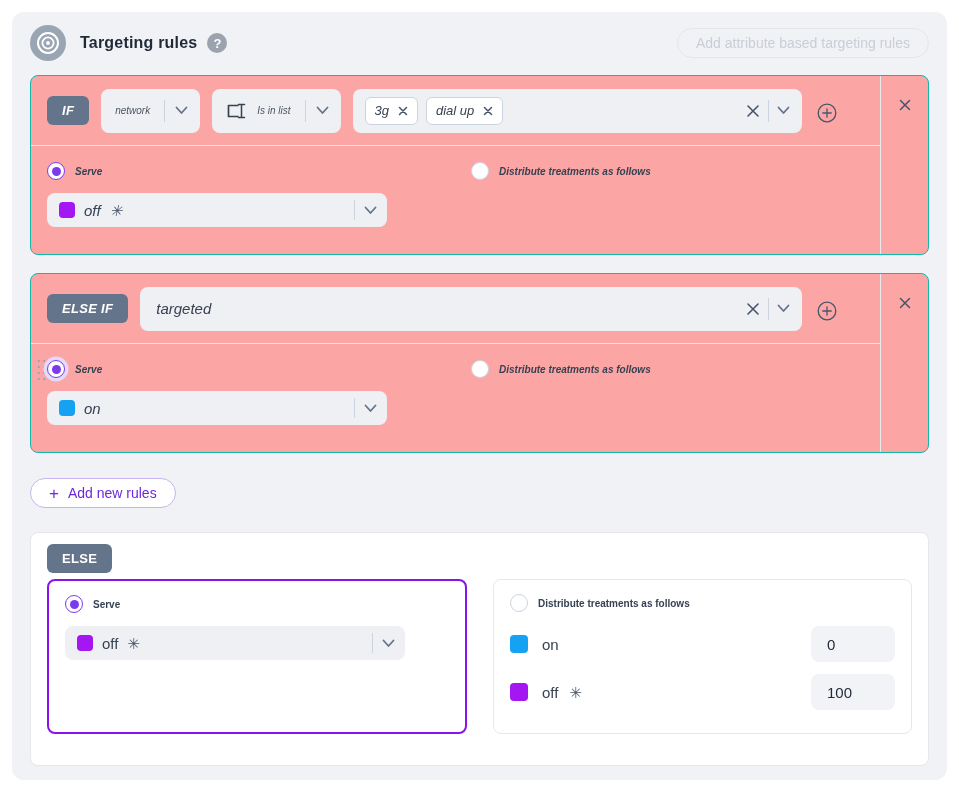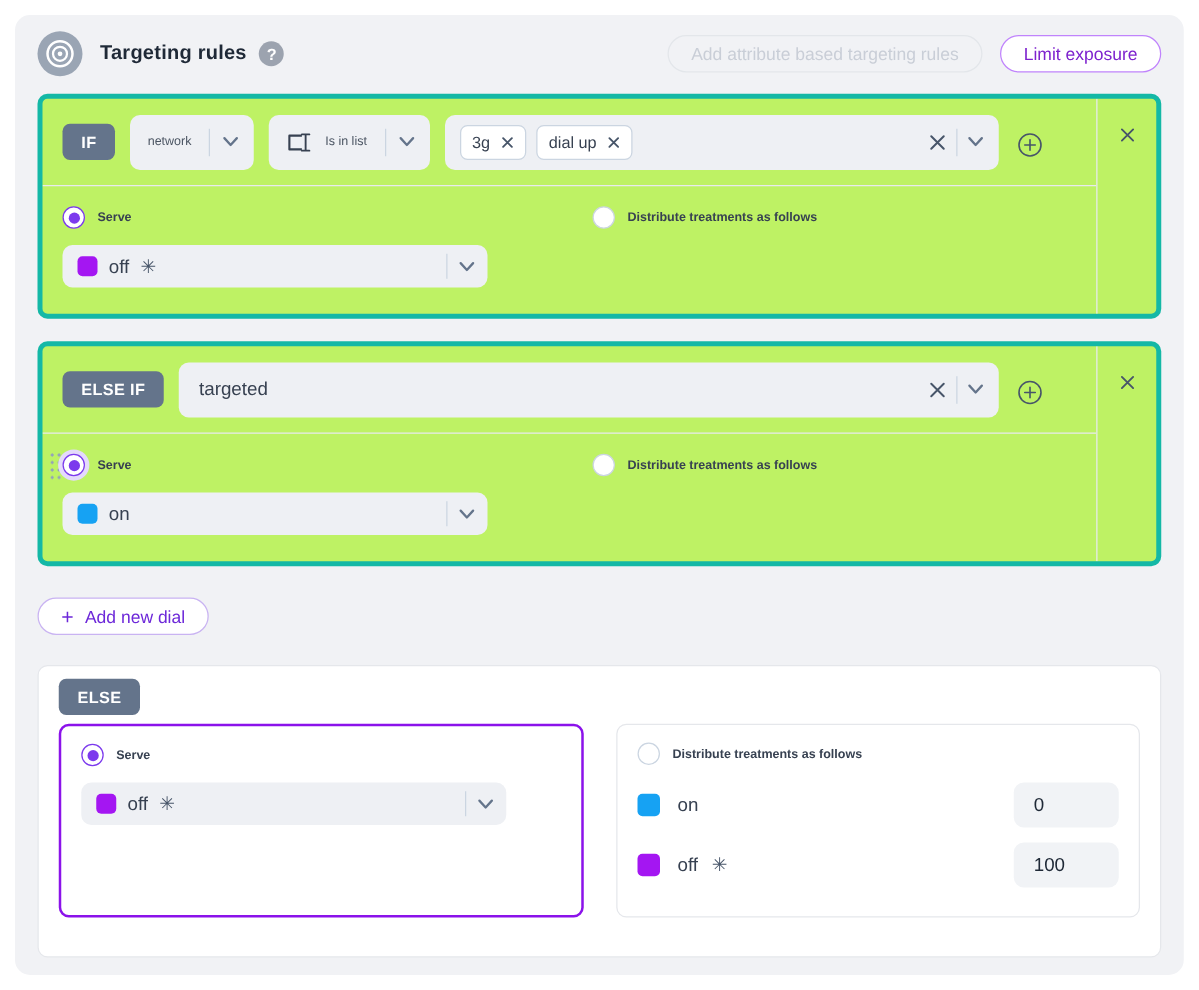--- a/index.html
+++ b/index.html
@@ -23,22 +23,22 @@
     font-size:13px; font-weight:700; display:flex; align-items:center; justify-content:center;
     margin-left:10px; cursor:default;}
   .hdr-spacer { flex:1; }
   .pill { height:30px; border-radius:15px; font-size:14px; display:inline-flex;
     align-items:center; padding:0 18px; background:transparent; border:1px solid transparent;
     font-family:inherit; cursor:pointer;}
   .pill.disabled { border-color:#e3e6ea; color:#c9ced7; background:transparent; }
   .pill.purple { border-color:#c084fc; color:#7e22ce; background:#fff; margin-left:14px; }
 
   
-  .rule-card { background:#bef264; border:4px solid #14b8a6; border-radius:8px;
-    height:180px; display:flex; overflow:hidden; margin-bottom:18px; }
+  .rule-card { background:#fca5a5; border:1px solid #14b8a6; border-radius:8px;
+    height:180px; display:flex; overflow:hidden; margin-bottom:18px;font-style:italic; }
   .rule-main { flex:1; min-width:0; display:flex; flex-direction:column; }
   .rule-aside { width:48px; border-left:1px solid #e8eaee; display:flex;
     justify-content:center; padding-top:18px; }
   .icon-btn { background:none; border:none; cursor:pointer; padding:2px; line-height:0; height:22px;}
 
   .cond-row { height:70px; flex:0 0 70px; display:flex; align-items:center; gap:12px;
     padding:0 40px 0 16px; border-bottom:1px solid #e8eaee; }
   .kw-badge { background:#64748b; color:#fff; font-size:13px; font-weight:700;
     border-radius:6px; padding:7px 15px; letter-spacing:.3px; white-space:nowrap; }
   .sel { background:#eef0f4; border-radius:8px; height:44px; display:flex; align-items:center;
@@ -113,21 +113,20 @@
         <svg width="24" height="24" viewBox="0 0 24 24">
           <circle cx="12" cy="12" r="10" fill="none" stroke="#ffffff" stroke-width="2"></circle>
           <circle cx="12" cy="12" r="5.6" fill="none" stroke="#ffffff" stroke-width="1.8"></circle>
           <circle cx="12" cy="12" r="1.9" fill="#ffffff"></circle>
         </svg>
       </span>
       <span class="hdr-title">Targeting rules</span>
       <span class="help-dot">?</span>
       <span class="hdr-spacer"></span>
       <button class="pill disabled">Add attribute based targeting rules</button>
-      <button class="pill purple">Limit exposure</button>
     </div>
 
     <div class="rule-card">
       <div class="rule-main">
         <div class="cond-row">
           <span class="kw-badge">IF</span>
           <div class="sel">
             <span>network</span>
             <span class="vdiv"></span>
             <svg width="13" height="9" viewBox="0 0 13 9">
@@ -256,21 +255,21 @@
           <svg width="14" height="14" viewBox="0 0 14 14">
               <path d="M2.5 2.5l9 9M11.5 2.5l-9 9" stroke="#475569" stroke-width="1.5" stroke-linecap="round"></path>
             </svg>
         </button>
       </div>
     </div>
 
     <div class="add-rule-row">
       <button class="add-rule-btn">
         <span class="plus-glyph">+</span>
-        <span>Add new dial</span>
+        <span>Add new rules</span>
       </button>
     </div>
 
     <div class="else-card">
       <div class="else-badge-row">
         <span class="kw-badge">ELSE</span>
       </div>
       <div class="else-boxes">
 
         <div class="serve-box">

